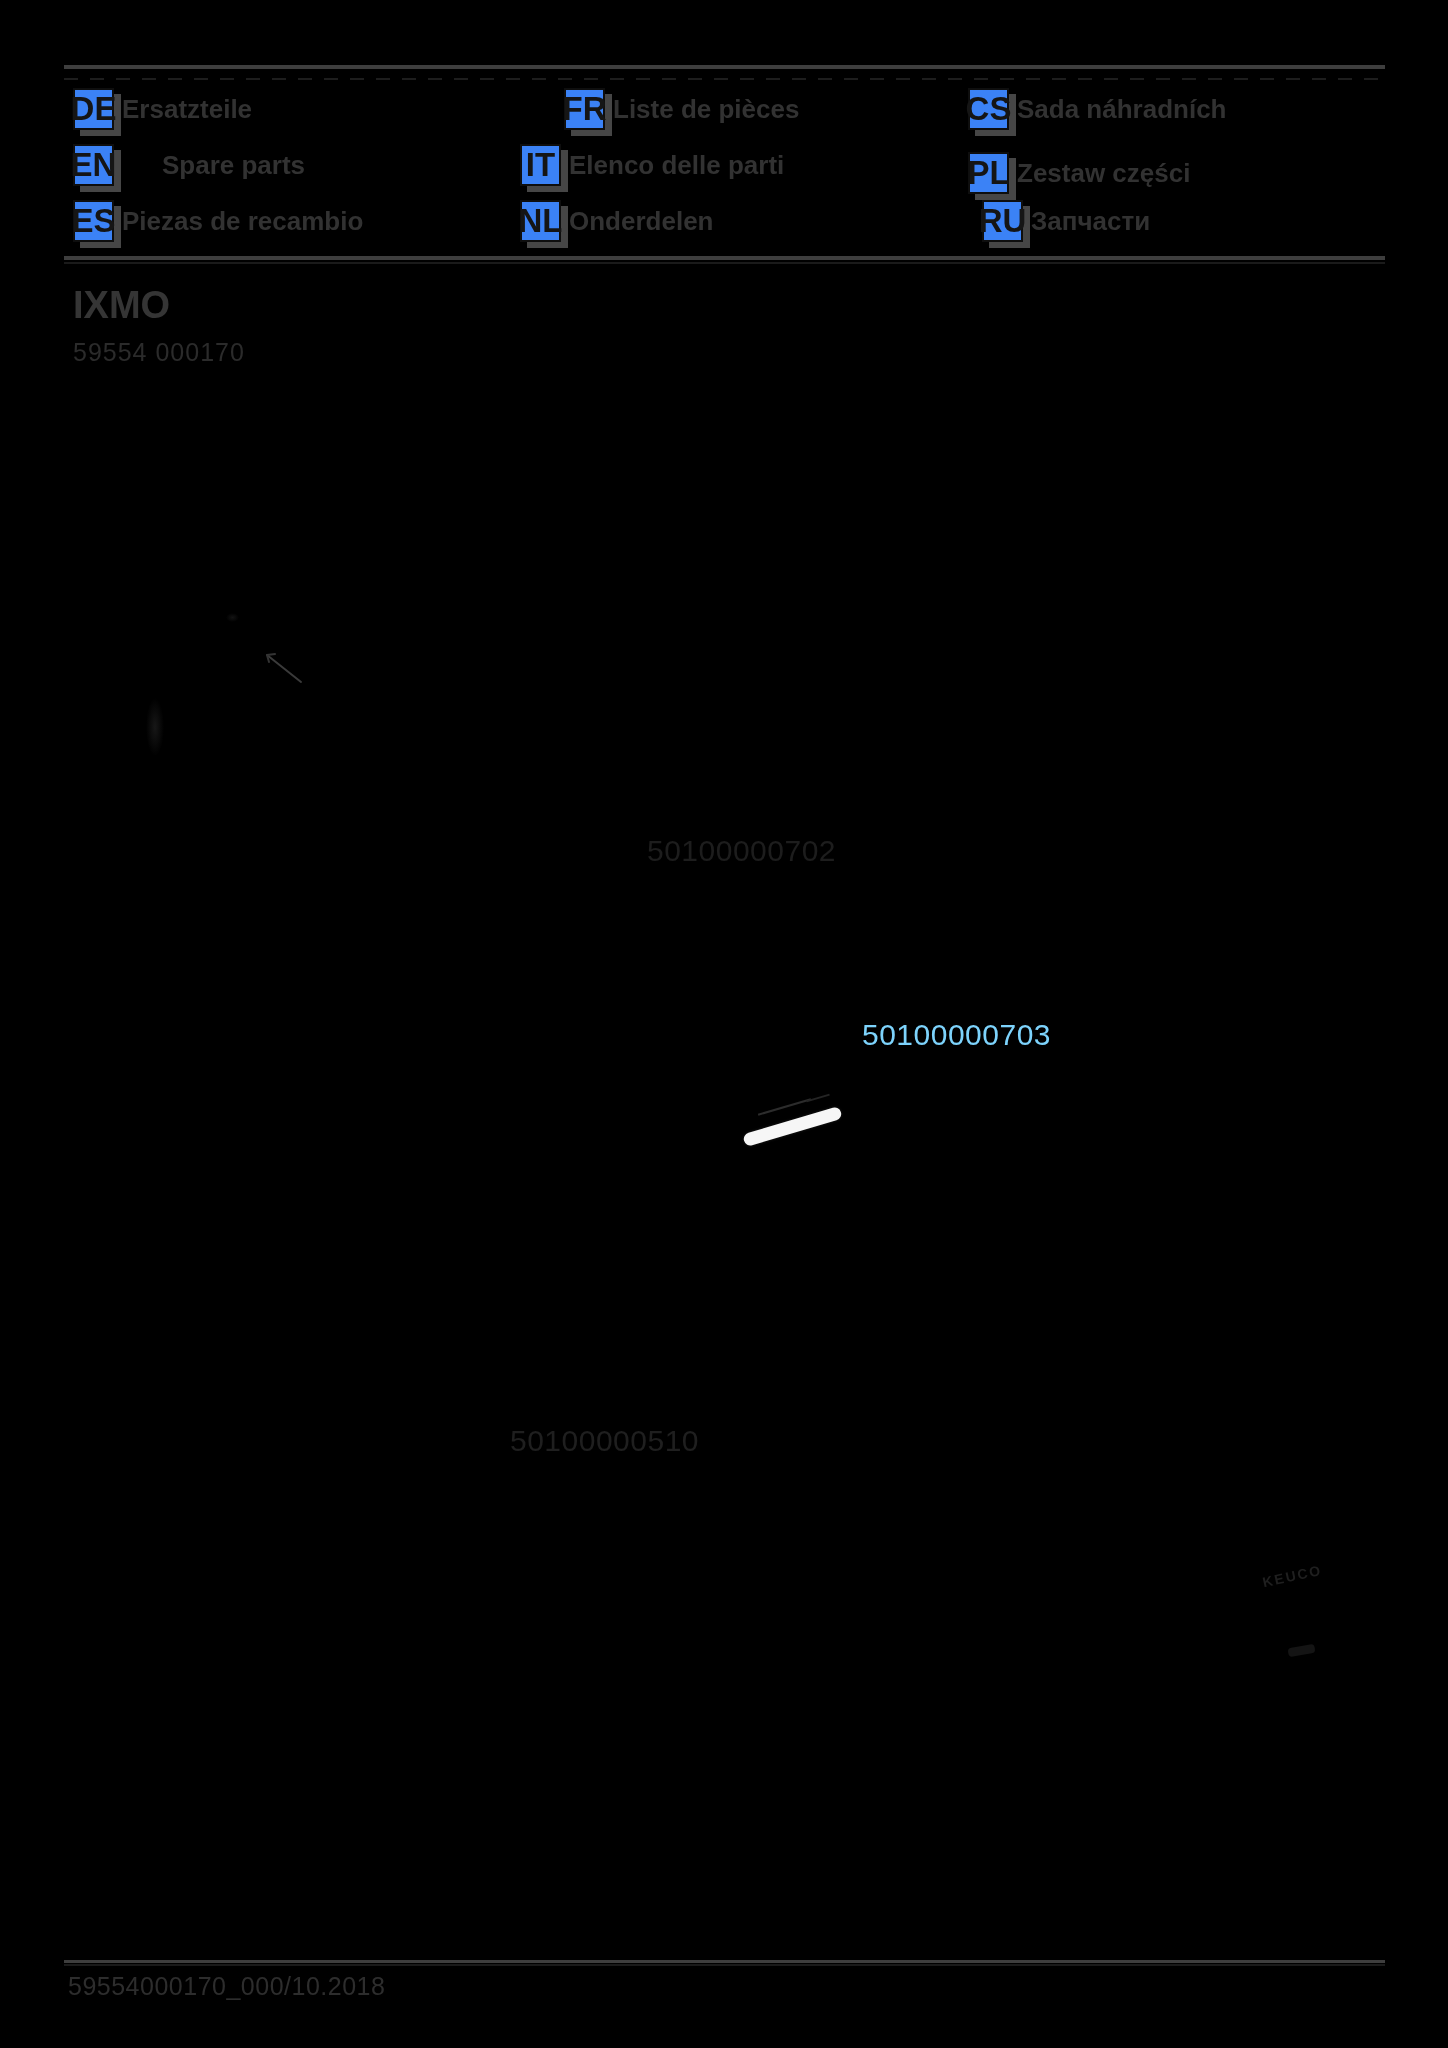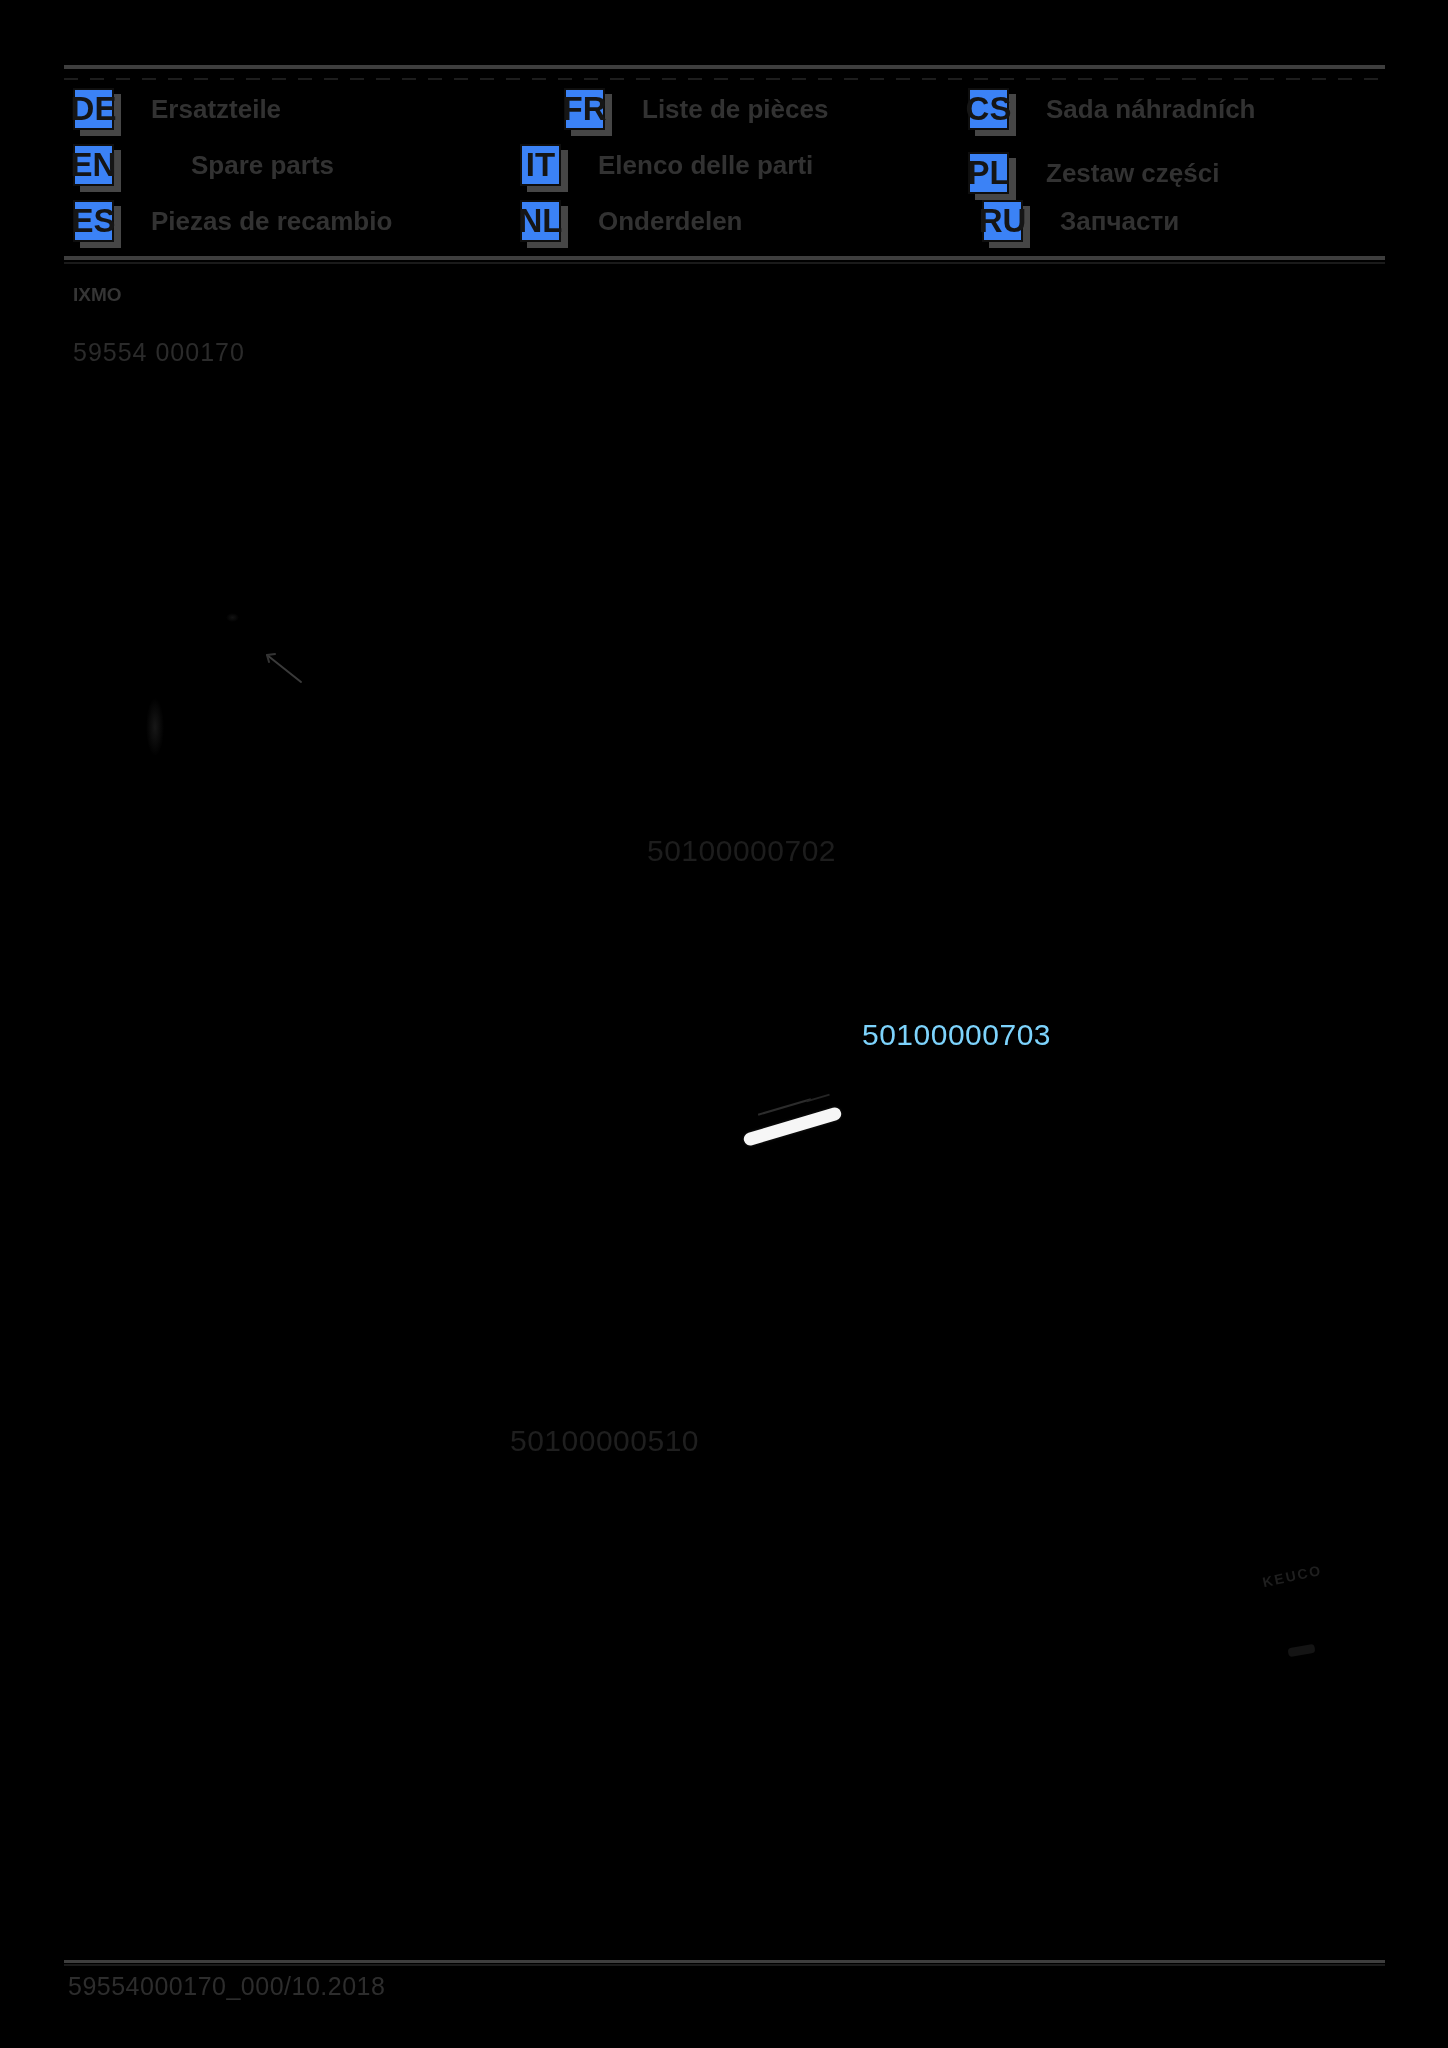--- a/index.html
+++ b/index.html
@@ -26,28 +26,28 @@
     display:flex;align-items:center;justify-content:center;
     background:#3b82f6;
     border:2px solid #0e0e0e;
     box-shadow:7px 6px 0 #464646;
     color:#151515;
     font-weight:bold;
     font-size:33px;
     flex:0 0 auto;
   }
   .lang-label{
-    margin-left:37px;
+    margin-left:8px;
     font-size:26px;
     font-weight:bold;
     color:#323232;
     white-space:nowrap;
   }
   
-  .product-name{position:absolute;left:73px;top:284px;font-size:19px;font-weight:bold;color:#353535;}
+  .product-name{position:absolute;left:73px;top:284px;font-size:38px;font-weight:bold;color:#353535;}
   .product-number{position:absolute;left:73px;top:338px;font-size:25px;color:#2b2b2b;letter-spacing:1px;}
   
   .part-number{position:absolute;font-size:30px;letter-spacing:0.5px;white-space:nowrap;}
   .pn-702{left:647px;top:834px;color:#1d1d1d;}
   .pn-703{left:862px;top:1018px;color:#7dd3fc;}
   .pn-510{left:510px;top:1424px;color:#1f1f1f;}
   .arrow-svg{position:absolute;left:255px;top:643px;}
   .smudge-vertical{
     position:absolute;left:146px;top:698px;width:18px;height:58px;
     background:radial-gradient(closest-side,#171717,transparent);

